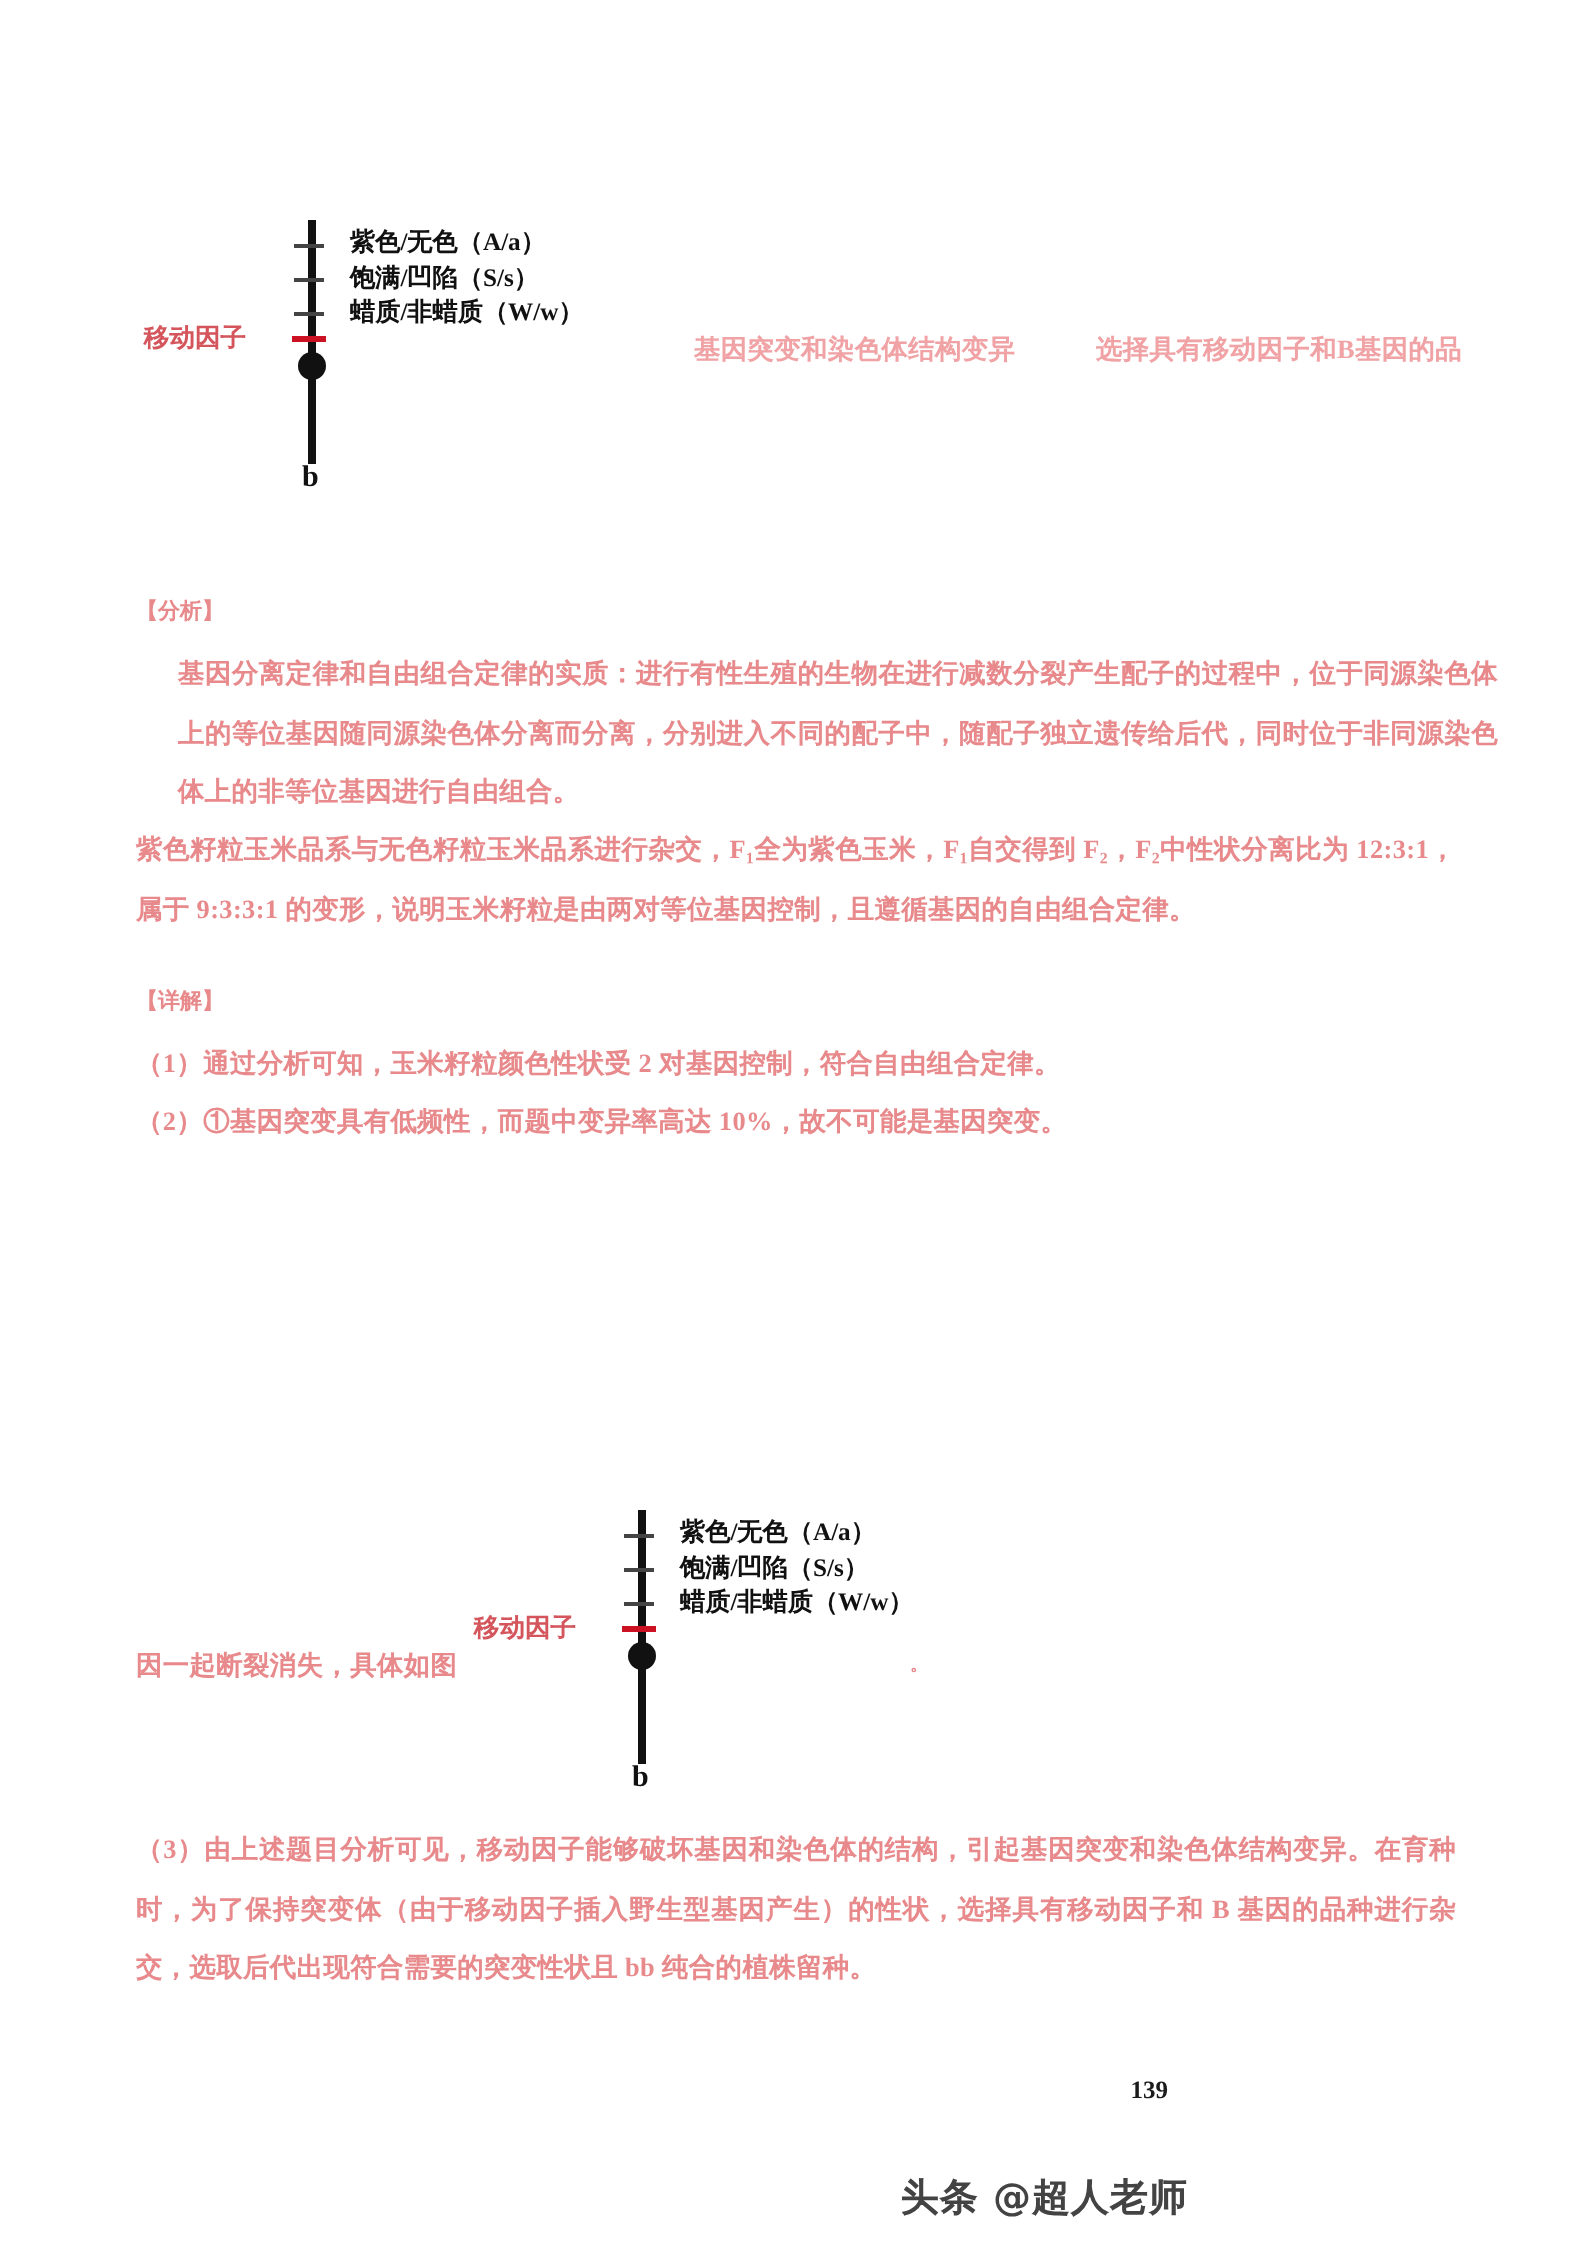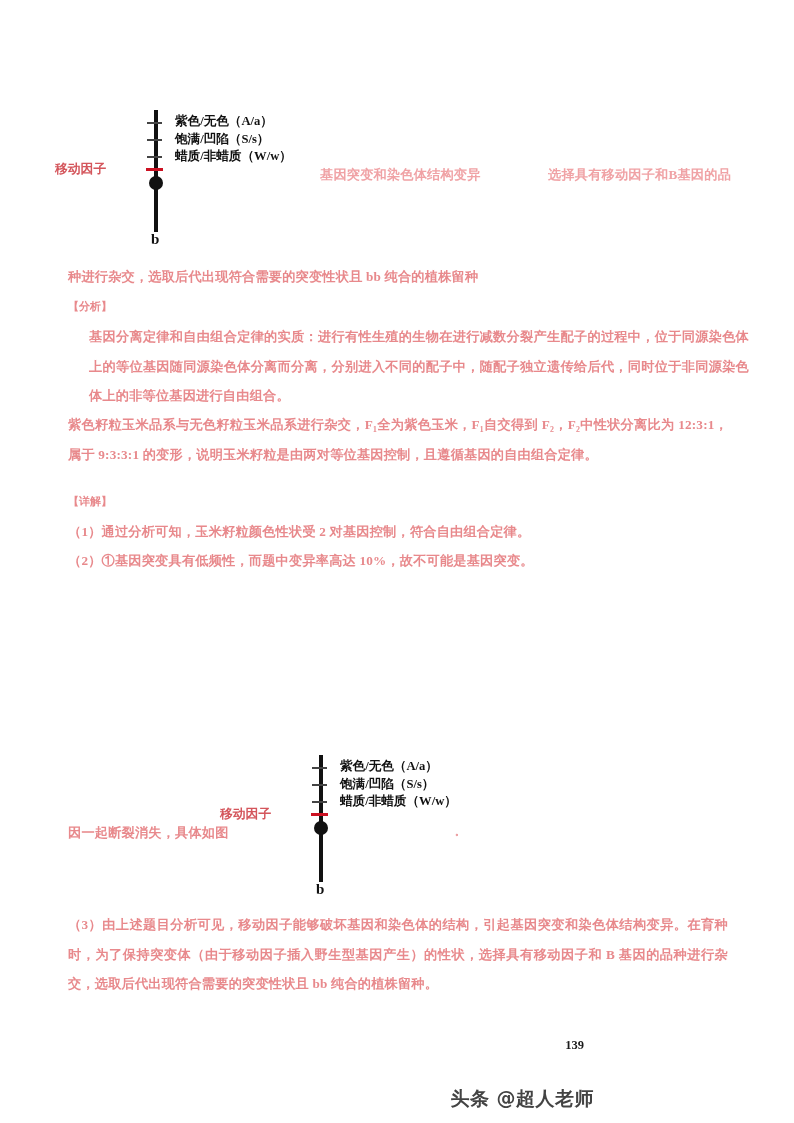--- a/index.html
+++ b/index.html
@@ -95,21 +95,21 @@
     font-size: 12.6px;
     line-height: 17.5px;
     white-space: pre;
   }
   .mobile-label {
     position: absolute;
     color: #d4565c;
     font-weight: 700;
     font-size: 12.8px;
     white-space: pre;
-    text-align: left;
+    text-align: center;
   }
   .chrom-b {
     position: absolute;
     color: #111111;
     font-weight: 700;
     font-size: 15px;
     font-family: "Liberation Serif", serif;
     white-space: pre;
   }
 
@@ -170,24 +170,23 @@
 
     <div class="gene-labels" style="left:30px; top:3px;">紫色/无色（A/a）
 饱满/凹陷（S/s）
 蜡质/非蜡质（W/w）</div>
 
     <div class="mobile-label" style="left:-90px; top:51px; width:85px;">移动因子</div>
 
     <div class="chrom-b" style="left:6px; top:121px;">b</div>
   </div>
 
-  <div class="frag" style="left:320px; top:166px;">基因突变和染色体结构变异</div>
+  <div class="frag" style="left:347px; top:166px;">基因突变和染色体结构变异</div>
   <div class="frag" style="left:548px; top:166px;">选择具有移动因子和B基因的品</div>
 
-  <div class="line" style="top:262px;">种进行杂交，选取后代出现符合需要的突变性状且 bb 纯合的植株留种</div>
 
   <div class="bracket-head" style="top:292px;">【分析】</div>
 
   <div class="para" style="top:322px;margin-left:21px;">基因分离定律和自由组合定律的实质：进行有性生殖的生物在进行减数分裂产生配子的过程中，位于同源染色体上的等位基因随同源染色体分离而分离，分别进入不同的配子中，随配子独立遗传给后代，同时位于非同源染色体上的非等位基因进行自由组合。</div>
 
   <div class="para" style="top:410px;">紫色籽粒玉米品系与无色籽粒玉米品系进行杂交，F₁全为紫色玉米，F₁自交得到 F₂，F₂中性状分离比为 12:3:1，属于 9:3:3:1 的变形，说明玉米籽粒是由两对等位基因控制，且遵循基因的自由组合定律。</div>
 
   <div class="bracket-head" style="top:487px;">【详解】</div>
 
   <div class="line" style="top:517px;">（1）通过分析可知，玉米籽粒颜色性状受 2 对基因控制，符合自由组合定律。</div>

